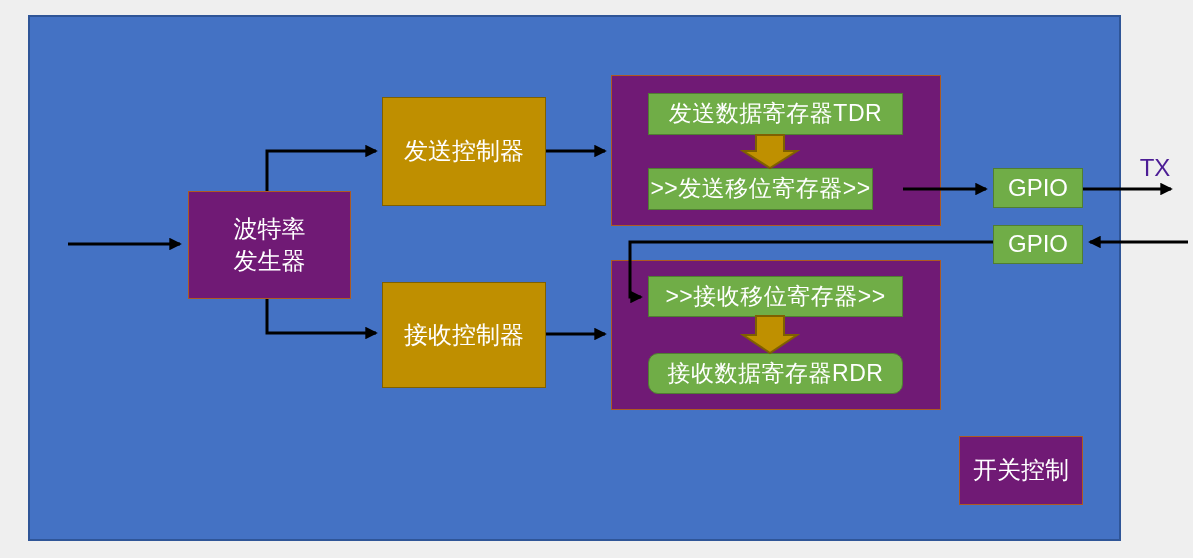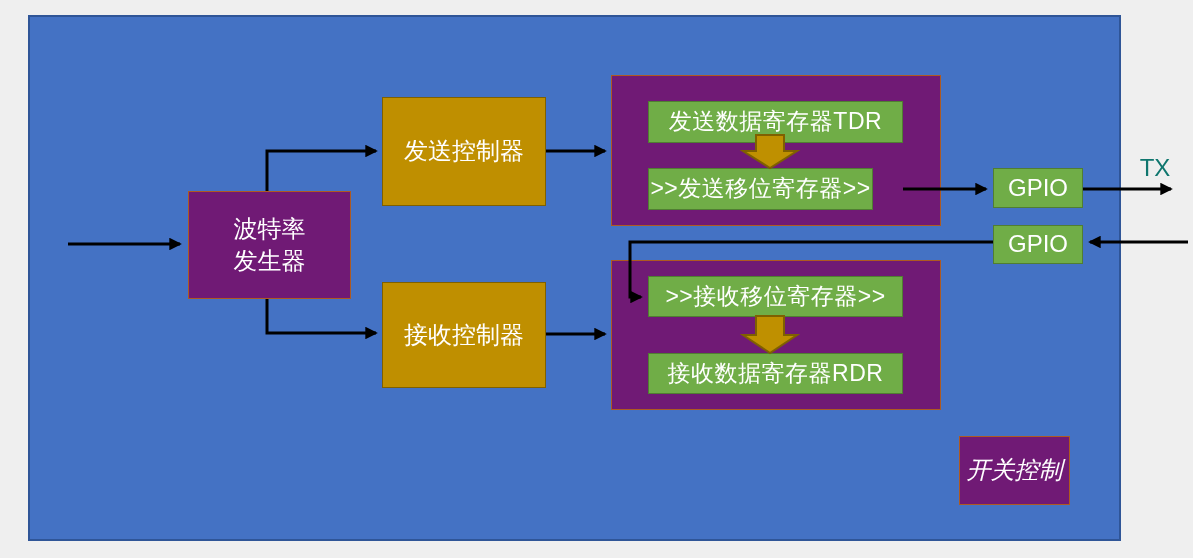--- a/index.html
+++ b/index.html
@@ -17,40 +17,40 @@
     position:absolute; display:flex; flex-direction:column;
     align-items:center; justify-content:center;
     color:#FFFFFF; text-align:center; line-height:1.35;
   }
   .orange { background:#701a75; border:1.5px solid #AE5A21; }
   .olive  { background:#BF8F00; border:1.5px solid #7F6000; }
   .green  { background:#70AD47; border:1.5px solid #507E32; }
   .f24 { font-size:24px; }
   .f23 { font-size:23px; letter-spacing:0.5px; }
   .blacklabel {
-    position:absolute; color:#0f766e; font-size:24px;
+    position:absolute; color:#4c1d95; font-size:24px;
     text-align:center; line-height:1.1;
   }
   .overlay {
     position:absolute; left:0; top:0; width:1193px; height:558px;
     pointer-events:none;
   }
   
   #baud      { left:188px; top:191px; width:163px; height:108px; }
   #txctrl    { left:382px; top:97px;  width:164px; height:109px; }
   #rxctrl    { left:382px; top:282px; width:164px; height:106px; }
   #txblock   { left:611px; top:75px;  width:330px; height:151px; }
   #rxblock   { left:611px; top:260px; width:330px; height:150px; }
-  #tdr       { left:648px; top:93px;  width:255px; height:42px;margin-top:8px; }
+  #tdr       { left:648px; top:93px;  width:255px; height:42px; }
   #txshift   { left:648px; top:168px; width:225px; height:42px; }
   #rxshift   { left:648px; top:276px; width:255px; height:41px;text-align:center; }
-  #rdr       { left:648px; top:353px; width:255px; height:41px; }
+  #rdr       { left:648px; top:353px; width:255px; height:41px;border-radius:10px; }
   #gpiotx    { left:993px; top:168px; width:90px;  height:40px; }
   #gpiorx    { left:993px; top:225px; width:90px;  height:39px; }
-  #switchbox { left:959px; top:436px; width:111px; height:69px;font-style:italic; }
+  #switchbox { left:959px; top:436px; width:124px; height:69px; }
   #pclklabel { left:56px;  top:206px; width:124px; }
   #txlabel   { left:1128px; top:155px; width:54px; }
   #rxlabel   { left:1184px; top:252px; width:54px; }
 </style>
 </head>
 <body>
 
 <div class="stage">
 
   <div class="panel"></div>

